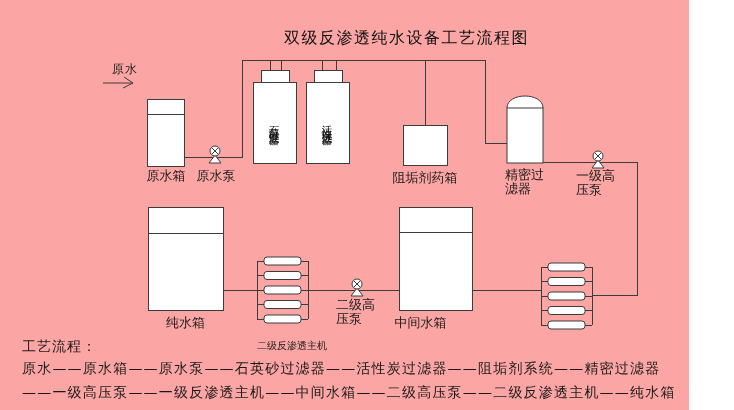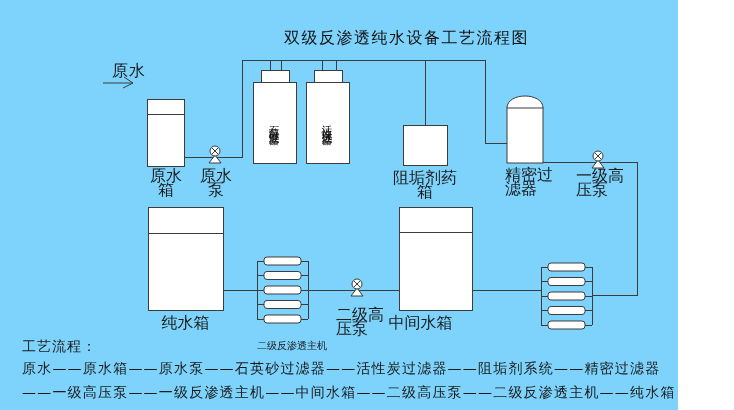--- a/index.html
+++ b/index.html
@@ -1,28 +1,28 @@
 <!DOCTYPE html>
 <html><head>
 <meta charset="utf-8">
 <style>
   html,body{margin:0;padding:0;background:#fff;}
   #stage{
-    position:relative;width:678px;height:410px;background:#7dd3fc;overflow:hidden;
-    font-family:"DejaVu Sans","Liberation Sans",sans-serif;color:#1a1a1a;
+    position:relative;width:678px;height:410px;background:#fca5a5;overflow:hidden;
+    font-family:"DejaVu Sans","Liberation Sans",sans-serif;color:#1a1a1a;padding-left:11px;
   }
   #pipes{position:absolute;left:0;top:0;}
-  .lbl{position:absolute;font-size:16px;line-height:14px;white-space:normal;}
+  .lbl{position:absolute;font-size:13px;line-height:14px;white-space:normal;}
   .c{text-align:center;}
   .nw{white-space:nowrap;}
   .title{
     position:absolute;left:284px;top:28px;font-size:16px;letter-spacing:1.5px;
     white-space:nowrap;color:#111;
   }
-  .inlet{position:absolute;left:112px;top:61px;font-size:16px;letter-spacing:1px;}
+  .inlet{position:absolute;left:112px;top:61px;font-size:12px;letter-spacing:1px;}
   .vlabel{
     position:absolute;display:flex;align-items:center;justify-content:center;
     writing-mode:vertical-rl;text-orientation:upright;
     font-size:10.5px;letter-spacing:2px;color:#111;
   }
   .stacklbl{font-size:10px;}
   .fh{position:absolute;left:22px;top:338px;font-size:14px;letter-spacing:1px;}
   .fl{position:absolute;left:22px;font-size:14px;letter-spacing:1.2px;white-space:nowrap;}
   .fl1{top:360px;text-align:right;}
   .fl2{top:384px;}
@@ -134,21 +134,21 @@
   <div class="lbl c" style="left:392px;top:171px;width:66px;">阻垢剂药箱</div>
 
   <div class="lbl" style="left:505px;top:169px;width:50px;font-family:Liberation Mono, monospace;">精密过滤器</div>
 
   <div class="lbl" style="left:576px;top:169px;width:50px;">一级高压泵</div>
 
   <div class="lbl c" style="left:148px;top:316px;width:75px;">纯水箱</div>
 
   <div class="lbl c stacklbl nw" style="left:242px;top:339px;width:100px;">二级反渗透主机</div>
 
-  <div class="lbl" style="left:336px;top:308px;width:50px;">二级高压泵</div>
+  <div class="lbl" style="left:336px;top:298px;width:50px;">二级高压泵</div>
 
   <div class="lbl c" style="left:384px;top:316px;width:73px;font-family:Liberation Serif, serif;">中间水箱</div>
 
 
   <div class="fh">工艺流程：</div>
   <div class="fl fl1">原水——原水箱——原水泵——石英砂过滤器——活性炭过滤器——阻垢剂系统——精密过滤器</div>
   <div class="fl fl2">——一级高压泵——一级反渗透主机——中间水箱——二级高压泵——二级反渗透主机——纯水箱</div>
 
 </div>
 

